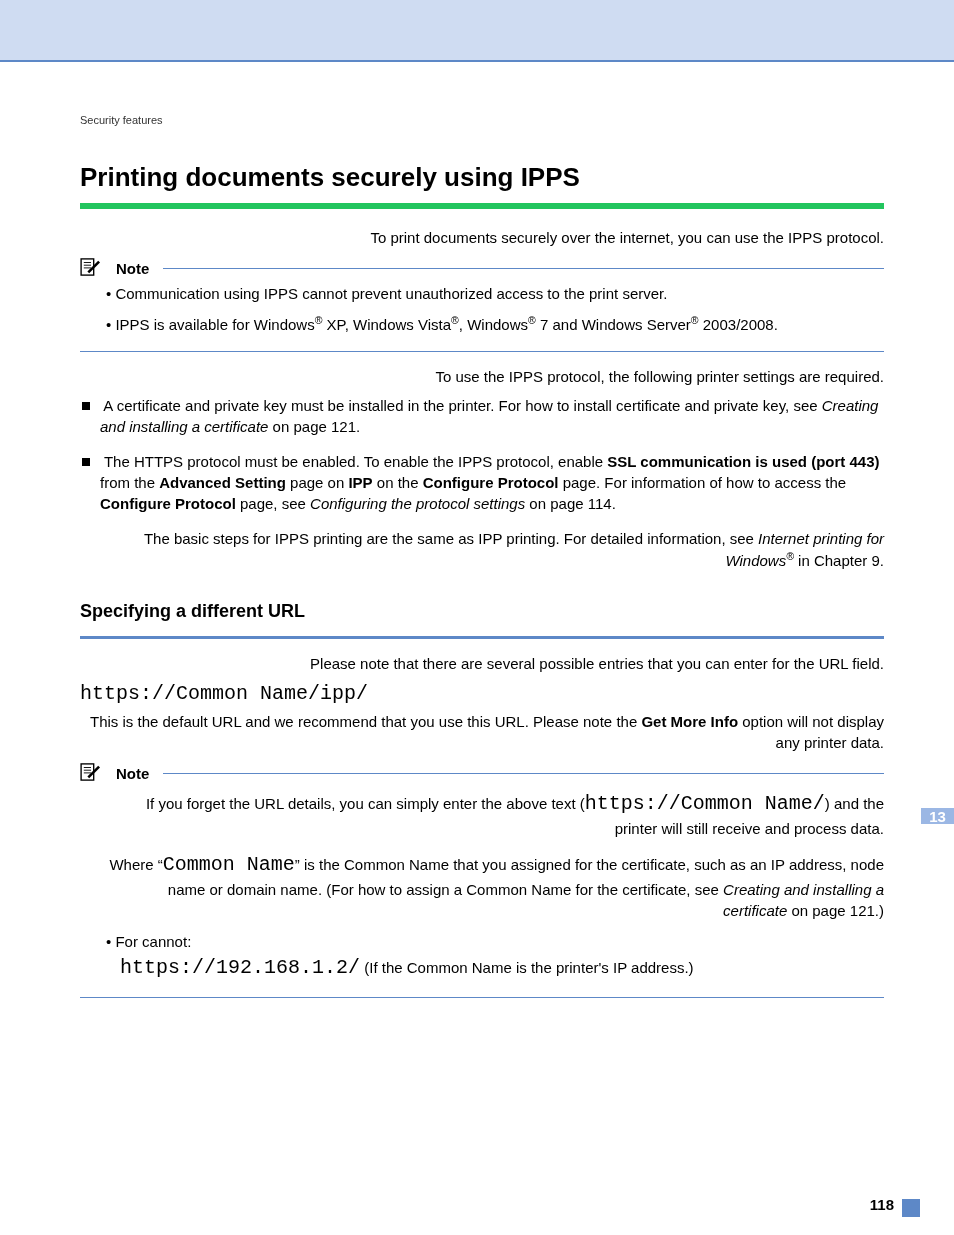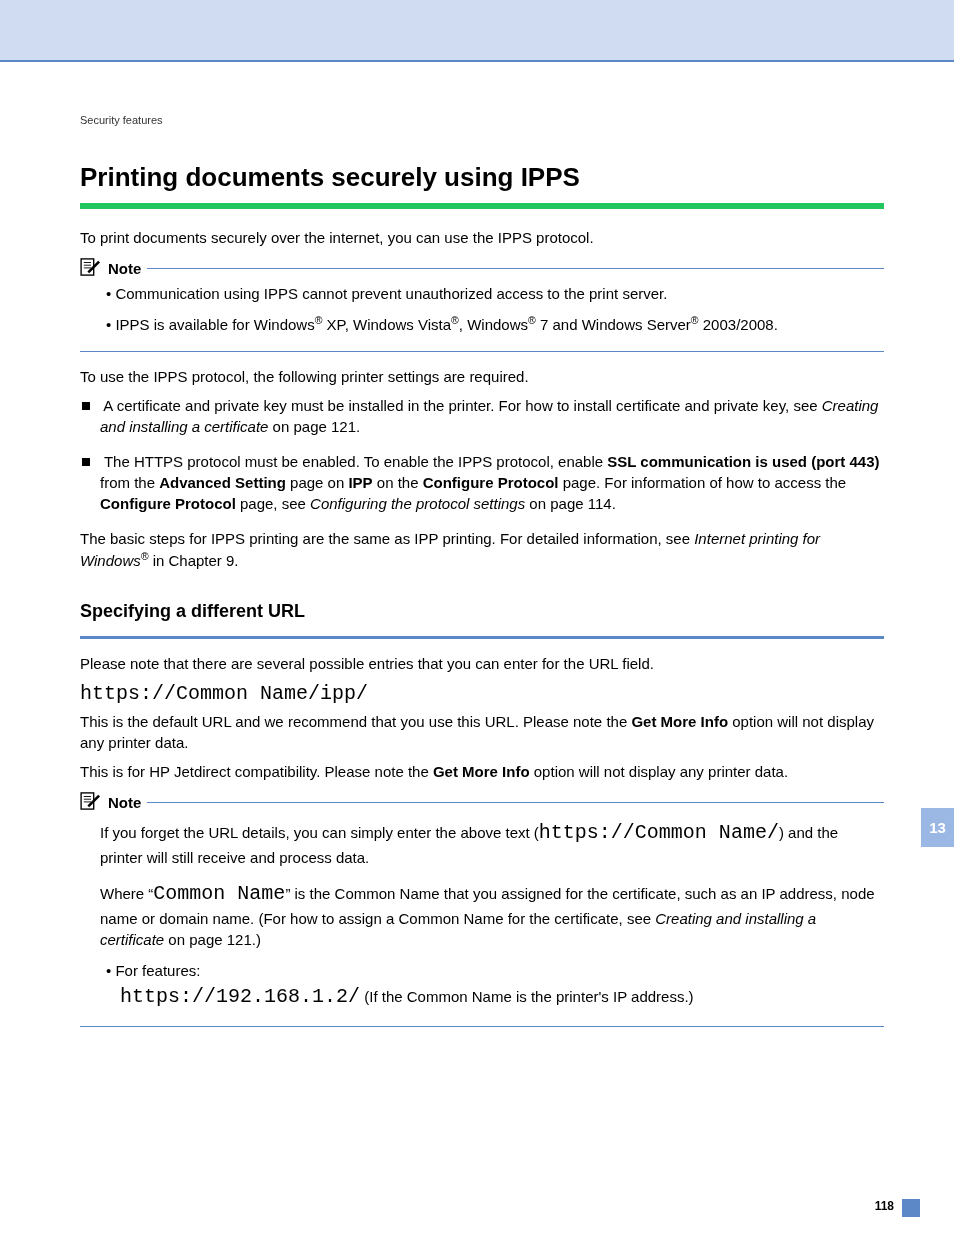--- a/index.html
+++ b/index.html
@@ -33,28 +33,28 @@
     padding-bottom: 10px;
     border-bottom: 6px solid #22c55e;
   }
   h2 {
     font-size: 18px;
     font-weight: bold;
     margin: 30px 0 14px 0;
     padding-bottom: 14px;
     border-bottom: 3px solid #5d88c7;
   }
-  p { line-height: 1.4; margin: 0 0 8px 0; }
+  p { line-height: 1.4; margin: 0 0 8px 0; text-align: right; }
   .note-box {
     margin: 10px 0 14px 0;
   }
   .note-head {
     display: flex;
     align-items: center;
-    gap: 6px;
+    gap: 14px;
     margin-bottom: 6px;
   }
   .note-head .label { font-weight: bold; font-size: 15px; }
   .note-head .rule {
     flex: 1;
     height: 1px;
     background: #5d88c7;
   }
   .note-body {
     padding: 0 0 6px 20px;
@@ -81,34 +81,34 @@
   .mono { font-family: Liberation Mono, monospace; font-size: 20px; }
   code.mono { display: block; margin: 4px 0 6px 0; }
   sup { font-size: 0.7em; }
   em { font-style: italic; }
   b { font-weight: bold; }
   .side-tab {
     position: absolute;
     right: 0;
     top: 808px;
     width: 33px;
-    height: 39px;
+    height: 16px;
     background: #9bb7e4;
     color: #fff;
     font-weight: bold;
     font-size: 15px;
     display: flex;
     align-items: center;
     justify-content: center;
   }
   .footer {
     position: absolute;
     bottom: 22px;
     right: 60px;
-    font-size: 12px;
+    font-size: 15px;
     font-weight: bold;
   }
   .accent-bar {
     position: absolute;
     bottom: 18px;
     right: 34px;
     width: 18px;
     height: 18px;
     background: #5d88c7;
   }
@@ -168,23 +168,20 @@
 
   <h2>Specifying a different URL</h2>
 
   <p>Please note that there are several possible entries that you can enter for the URL field.</p>
 
   <code class="mono">https://Common Name/ipp/</code>
   <p>
     <span>This is the default URL and we recommend that you use this URL. Please note the </span><b>Get More Info</b><span> option will not display any printer data.</span>
   </p>
 
-  <p>
-    <span>This is for HP Jetdirect compatibility. Please note the </span><b>Get More Info</b><span> option will not display any printer data.</span>
-  </p>
 
   <div class="note-box">
     <div class="note-head">
       <span class="pencil-icon">
         <svg viewBox="0 0 24 20">
             <rect x="1" y="1" width="14" height="18" fill="none" stroke="#000" stroke-width="1.5"></rect>
             <line x1="4" y1="5" x2="12" y2="5" stroke="#000"></line>
             <line x1="4" y1="8" x2="12" y2="8" stroke="#000"></line>
             <line x1="4" y1="11" x2="12" y2="11" stroke="#000"></line>
             <path d="M10 17 L22 5 L20 3 L8 15 Z" fill="#000"></path>
@@ -195,21 +192,21 @@
     </div>
     <div class="note-body">
       <p>
         <span>If you forget the URL details, you can simply enter the above text (</span><span class="mono">https://Common Name/</span><span>) and the printer will still receive and process data.</span>
       </p>
       <p>
         <span>Where “</span><span class="mono">Common Name</span><span>” is the Common Name that you assigned for the certificate, such as an IP address, node name or domain name. (For how to assign a Common Name for the certificate, see </span><em>Creating and installing a certificate</em><span> on page 121.)</span>
       </p>
       <ul class="dot">
         <li>
-          <span>For features:</span>
+          <span>For cannot:</span>
           <div style="margin-top:6px;">
             <span class="mono">https://192.168.1.2/</span><span> (If the Common Name is the printer's IP address.)</span>
           </div>
         </li>
       </ul>
     </div>
   </div>
 
 </div>
 

